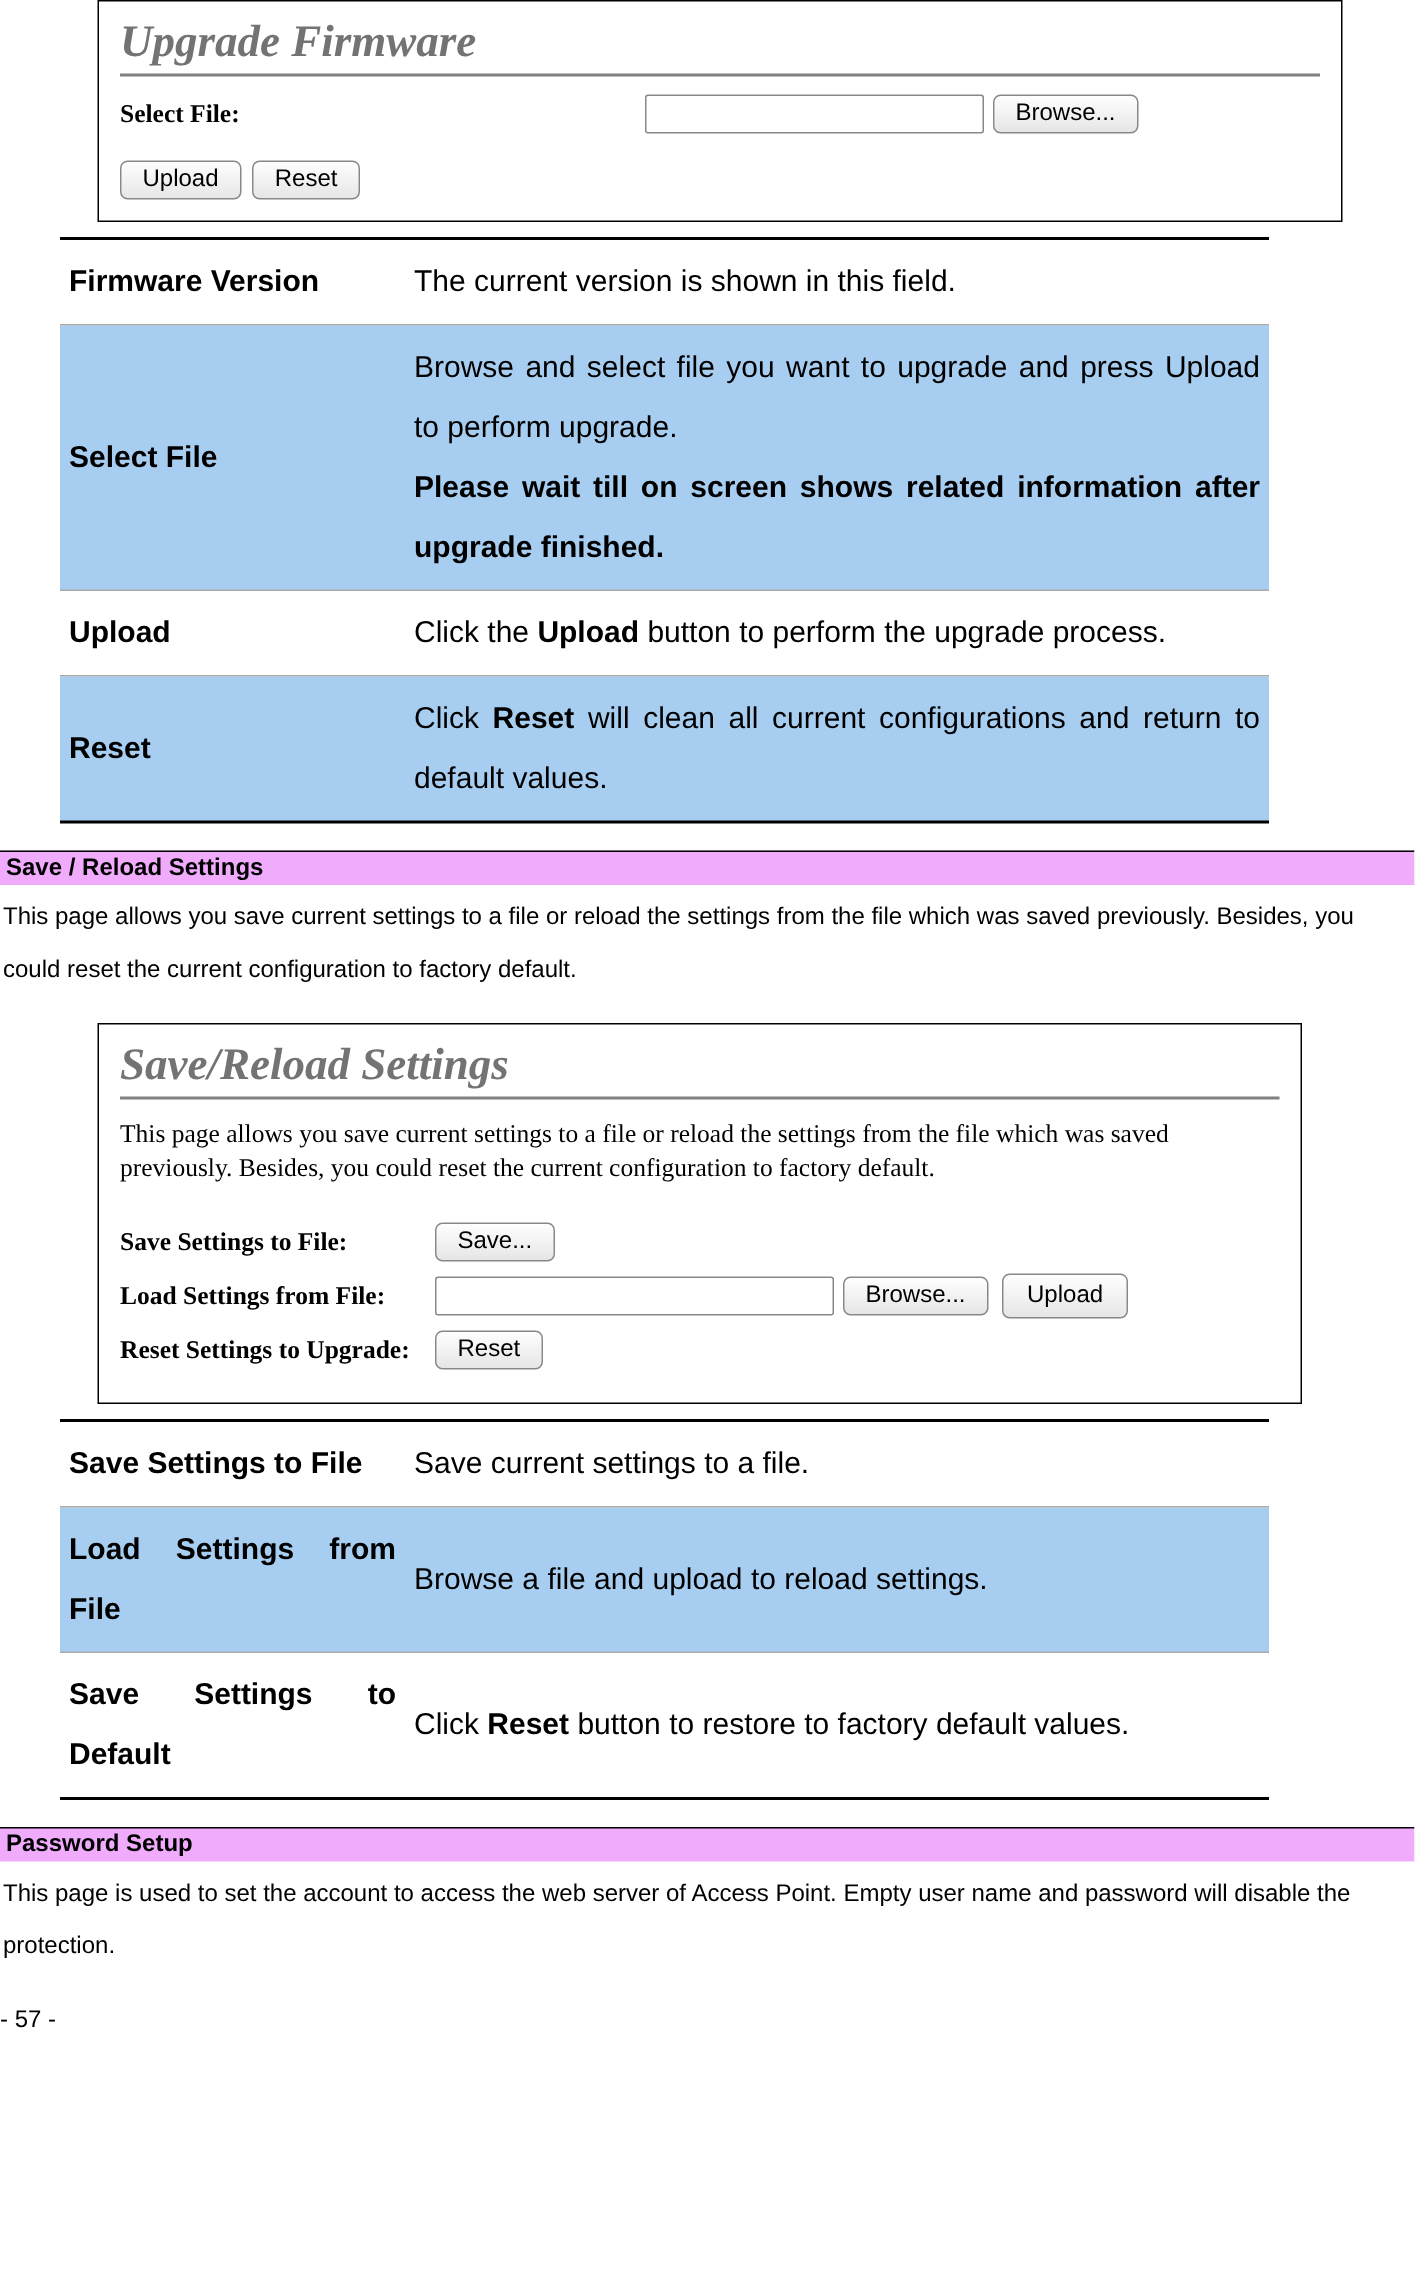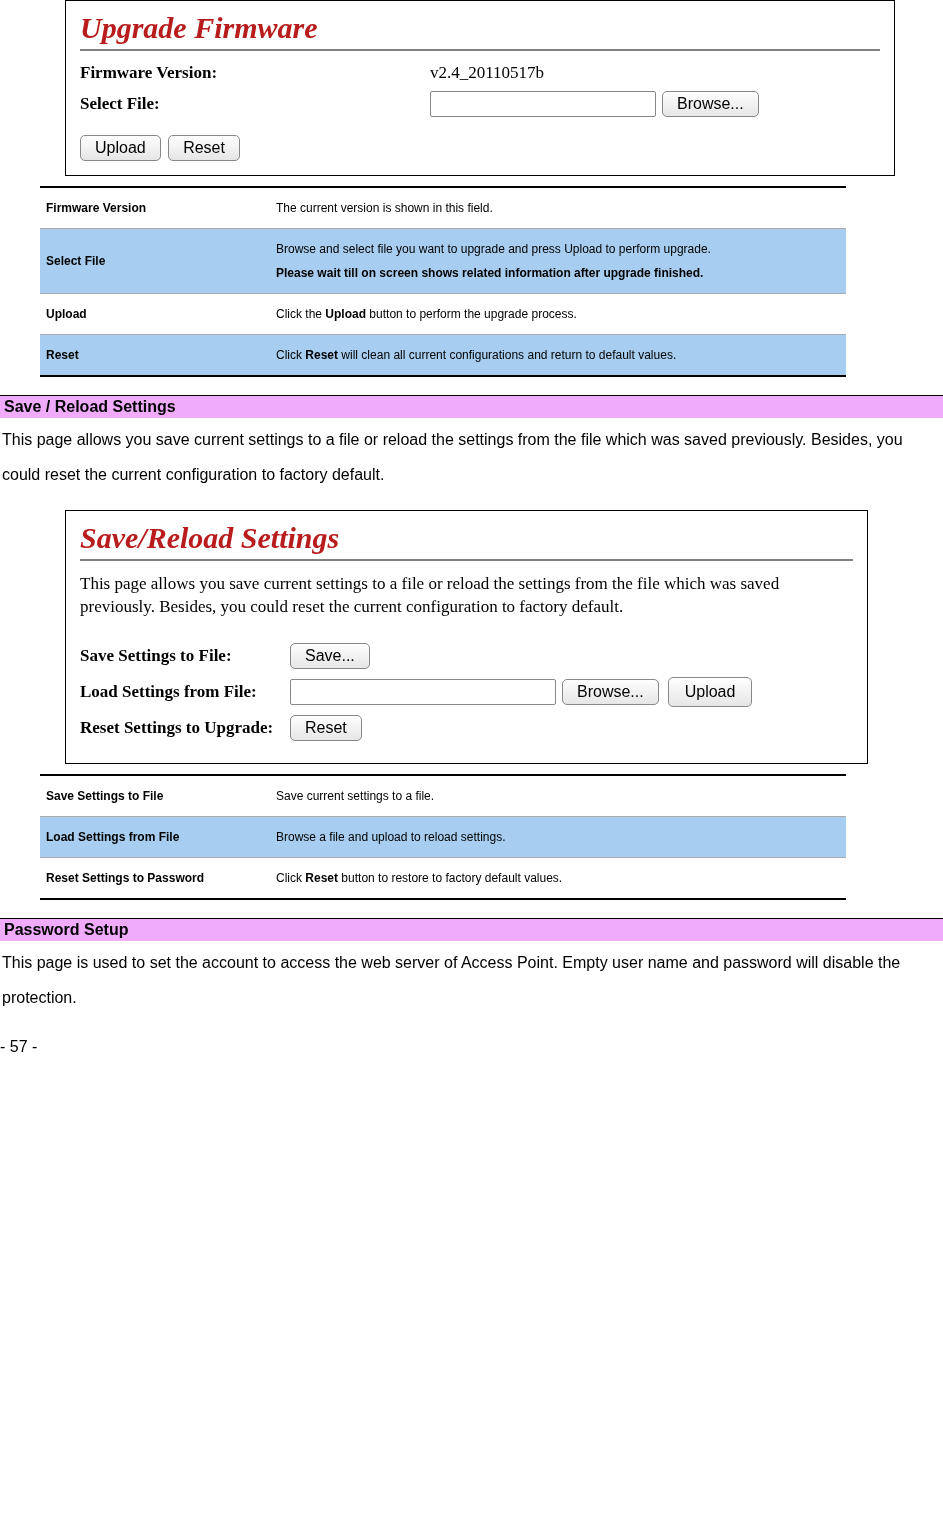--- a/index.html
+++ b/index.html
@@ -17,21 +17,21 @@
     .panel {
       margin: 0 48px 10px 65px;
       border: 1px solid #000;
       padding: 10px 14px 14px 14px;
     }
     .panel-title {
       font-family: 'Times New Roman', Times, serif;
       font-size: 30px;
       font-weight: bold;
       font-style: italic;
-      color: #b91c1c;
+      color: #737373;
       border-bottom: 2px solid #808080;
       margin-bottom: 12px;
       padding-bottom: 4px;
     }
     .panel-desc {
       font-family: 'Times New Roman', Times, serif;
       font-size: 17px;
       margin: 8px 0 24px 0;
       line-height: 1.35;
     }
@@ -68,21 +68,21 @@
     }
     .button-row {
       margin-top: 18px;
     }
     .def-table {
       margin: 6px 40px 18px 40px;
       width: 806px;
       border-collapse: collapse;
       border-top: 2px solid #000;
       border-bottom: 2px solid #000;
-      font-size: 12px;
+      font-size: 20px;
     }
     .def-table td {
       padding: 8px 6px;
       vertical-align: middle;
       line-height: 2.0;
       text-align: justify;
     }
     .def-table tr {
       border-bottom: 1px solid #aaa;
     }
@@ -121,24 +121,20 @@
     }
   </style>
 </head>
 <body>
 
 <div class="page">
 
   <div class="panel">
     <div class="panel-title">Upgrade Firmware</div>
     <div class="form-row">
-      <div class="form-label" style="width:350px">Firmware Version:</div>
-      <div class="form-value">v2.4_20110517b</div>
-    </div>
-    <div class="form-row">
       <div class="form-label" style="width:350px">Select File:</div>
       <input class="text-input" style="">
       <button class="button" style="margin-left:6px">Browse...</button>
     </div>
     <div class="button-row">
       <button class="button">Upload</button>
       <button class="button">Reset</button>
     </div>
   </div>
 
@@ -196,21 +192,21 @@
     <tbody>
         <tr>
       <td class="label-cell">Save Settings to File</td>
       <td>Save current settings to a file.</td>
     </tr>
     <tr class="highlight">
       <td class="label-cell">Load Settings from File</td>
       <td>Browse a file and upload to reload settings.</td>
     </tr>
     <tr>
-      <td class="label-cell">Reset Settings to Password</td>
+      <td class="label-cell">Save Settings to Default</td>
       <td>
         <span>Click </span><b>Reset</b><span> button to restore to factory default values.</span>
       </td>
     </tr>
   </tbody>
     </table>
 
   <div class="section-heading">Password Setup</div>
   <div class="section-text">This page is used to set the account to access the web server of Access Point. Empty user name and password will disable the protection.</div>
 

